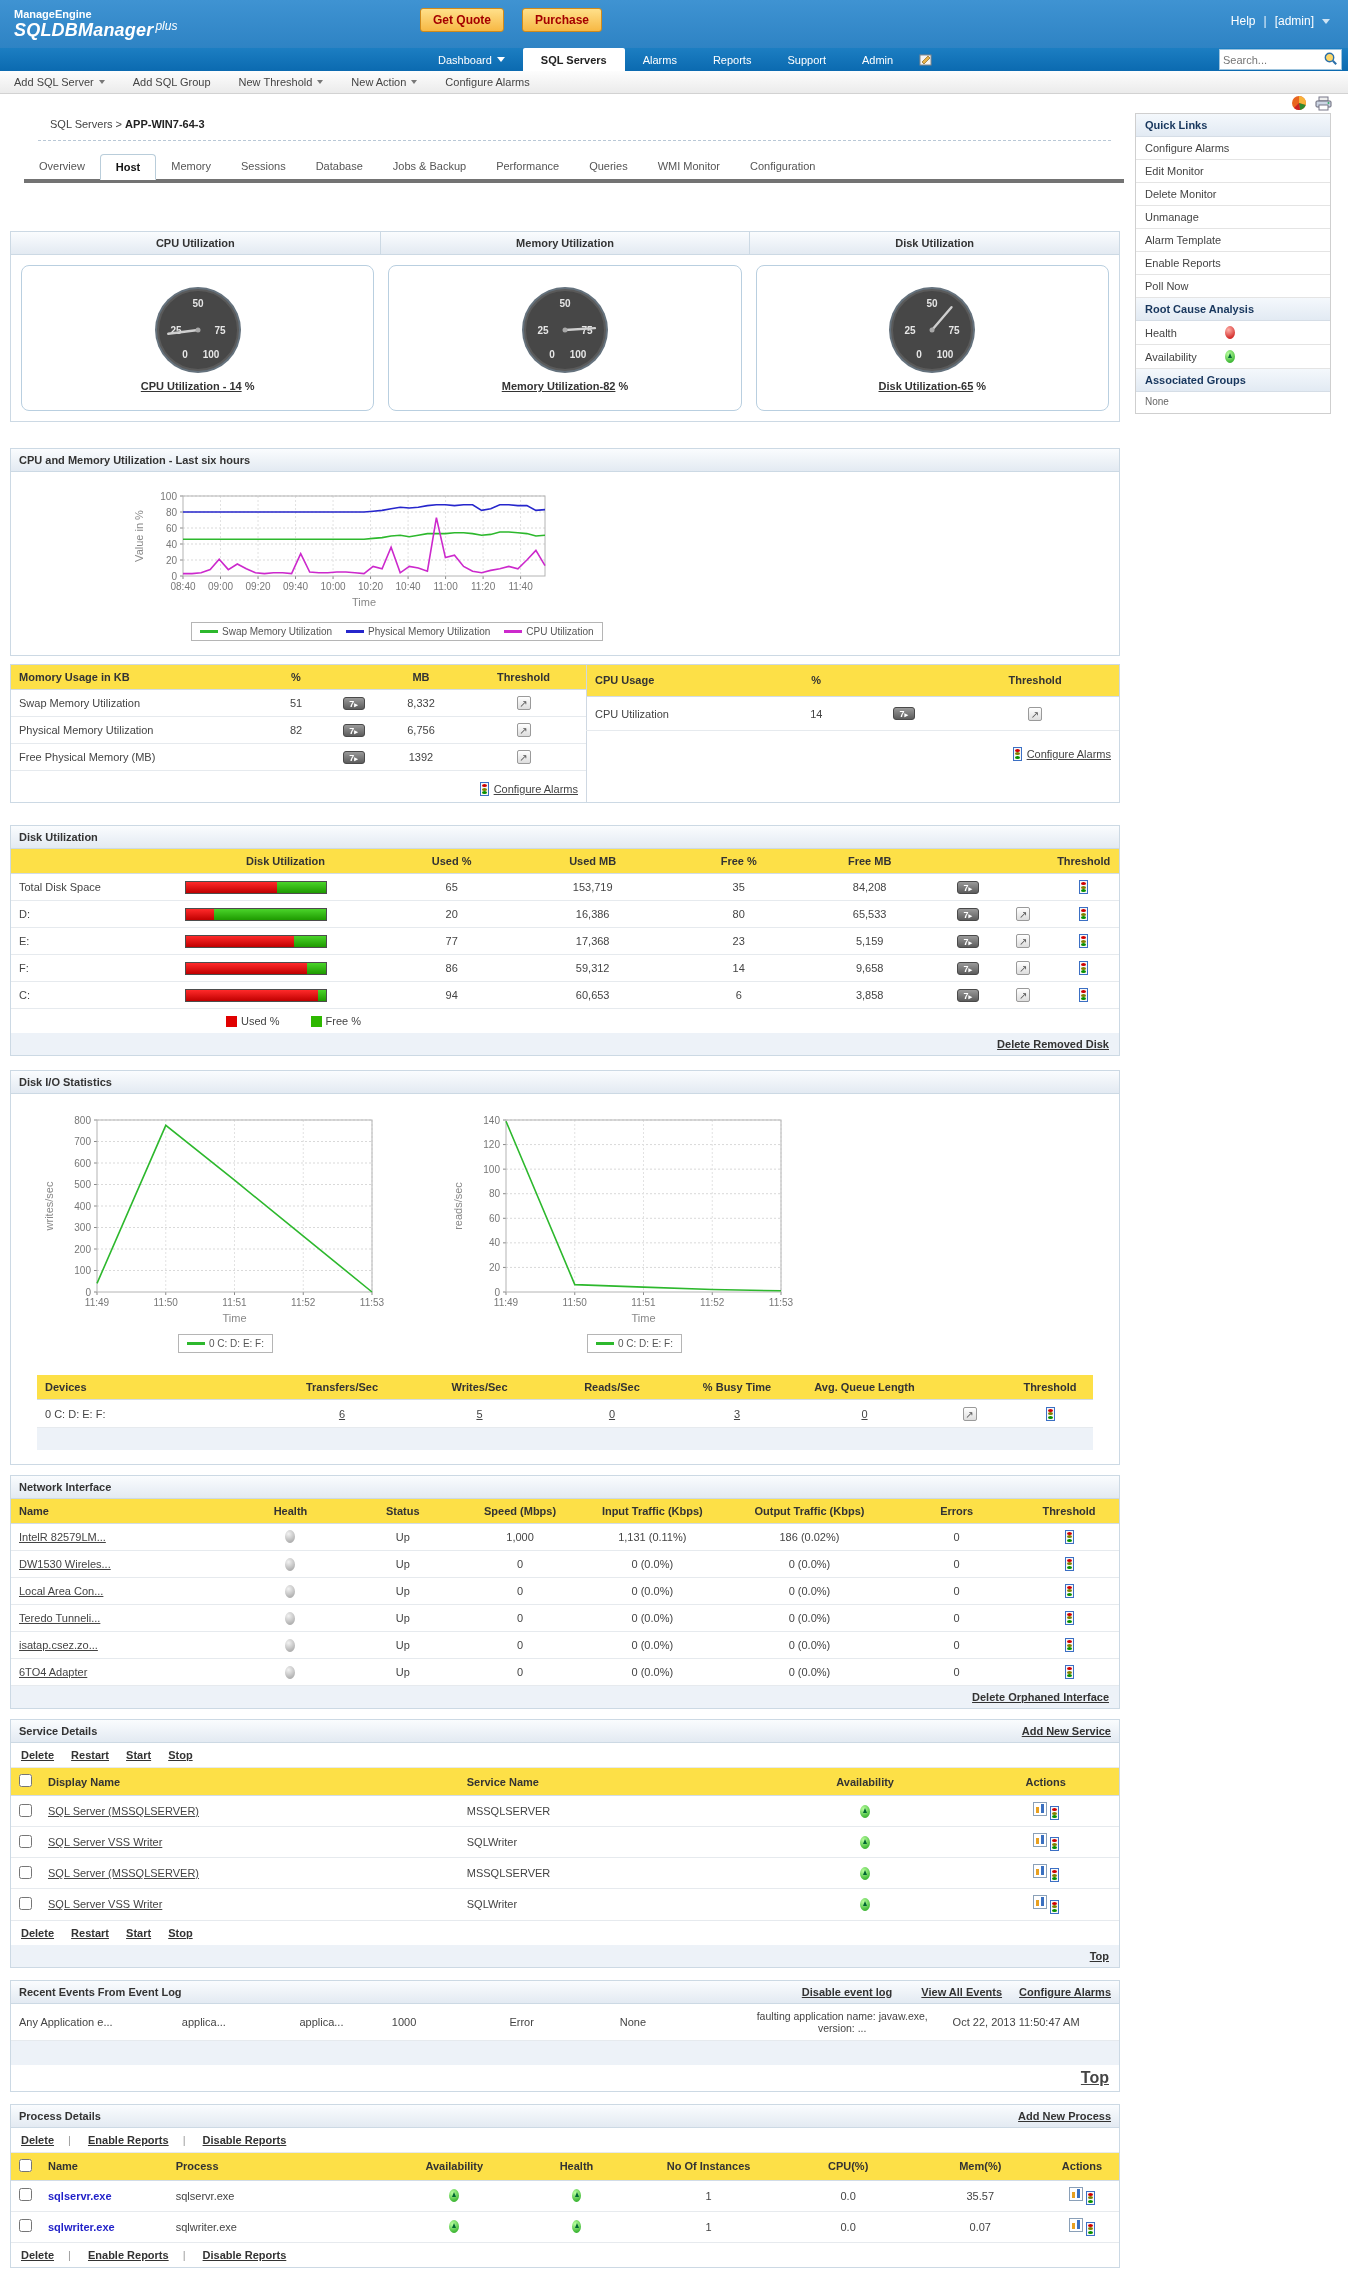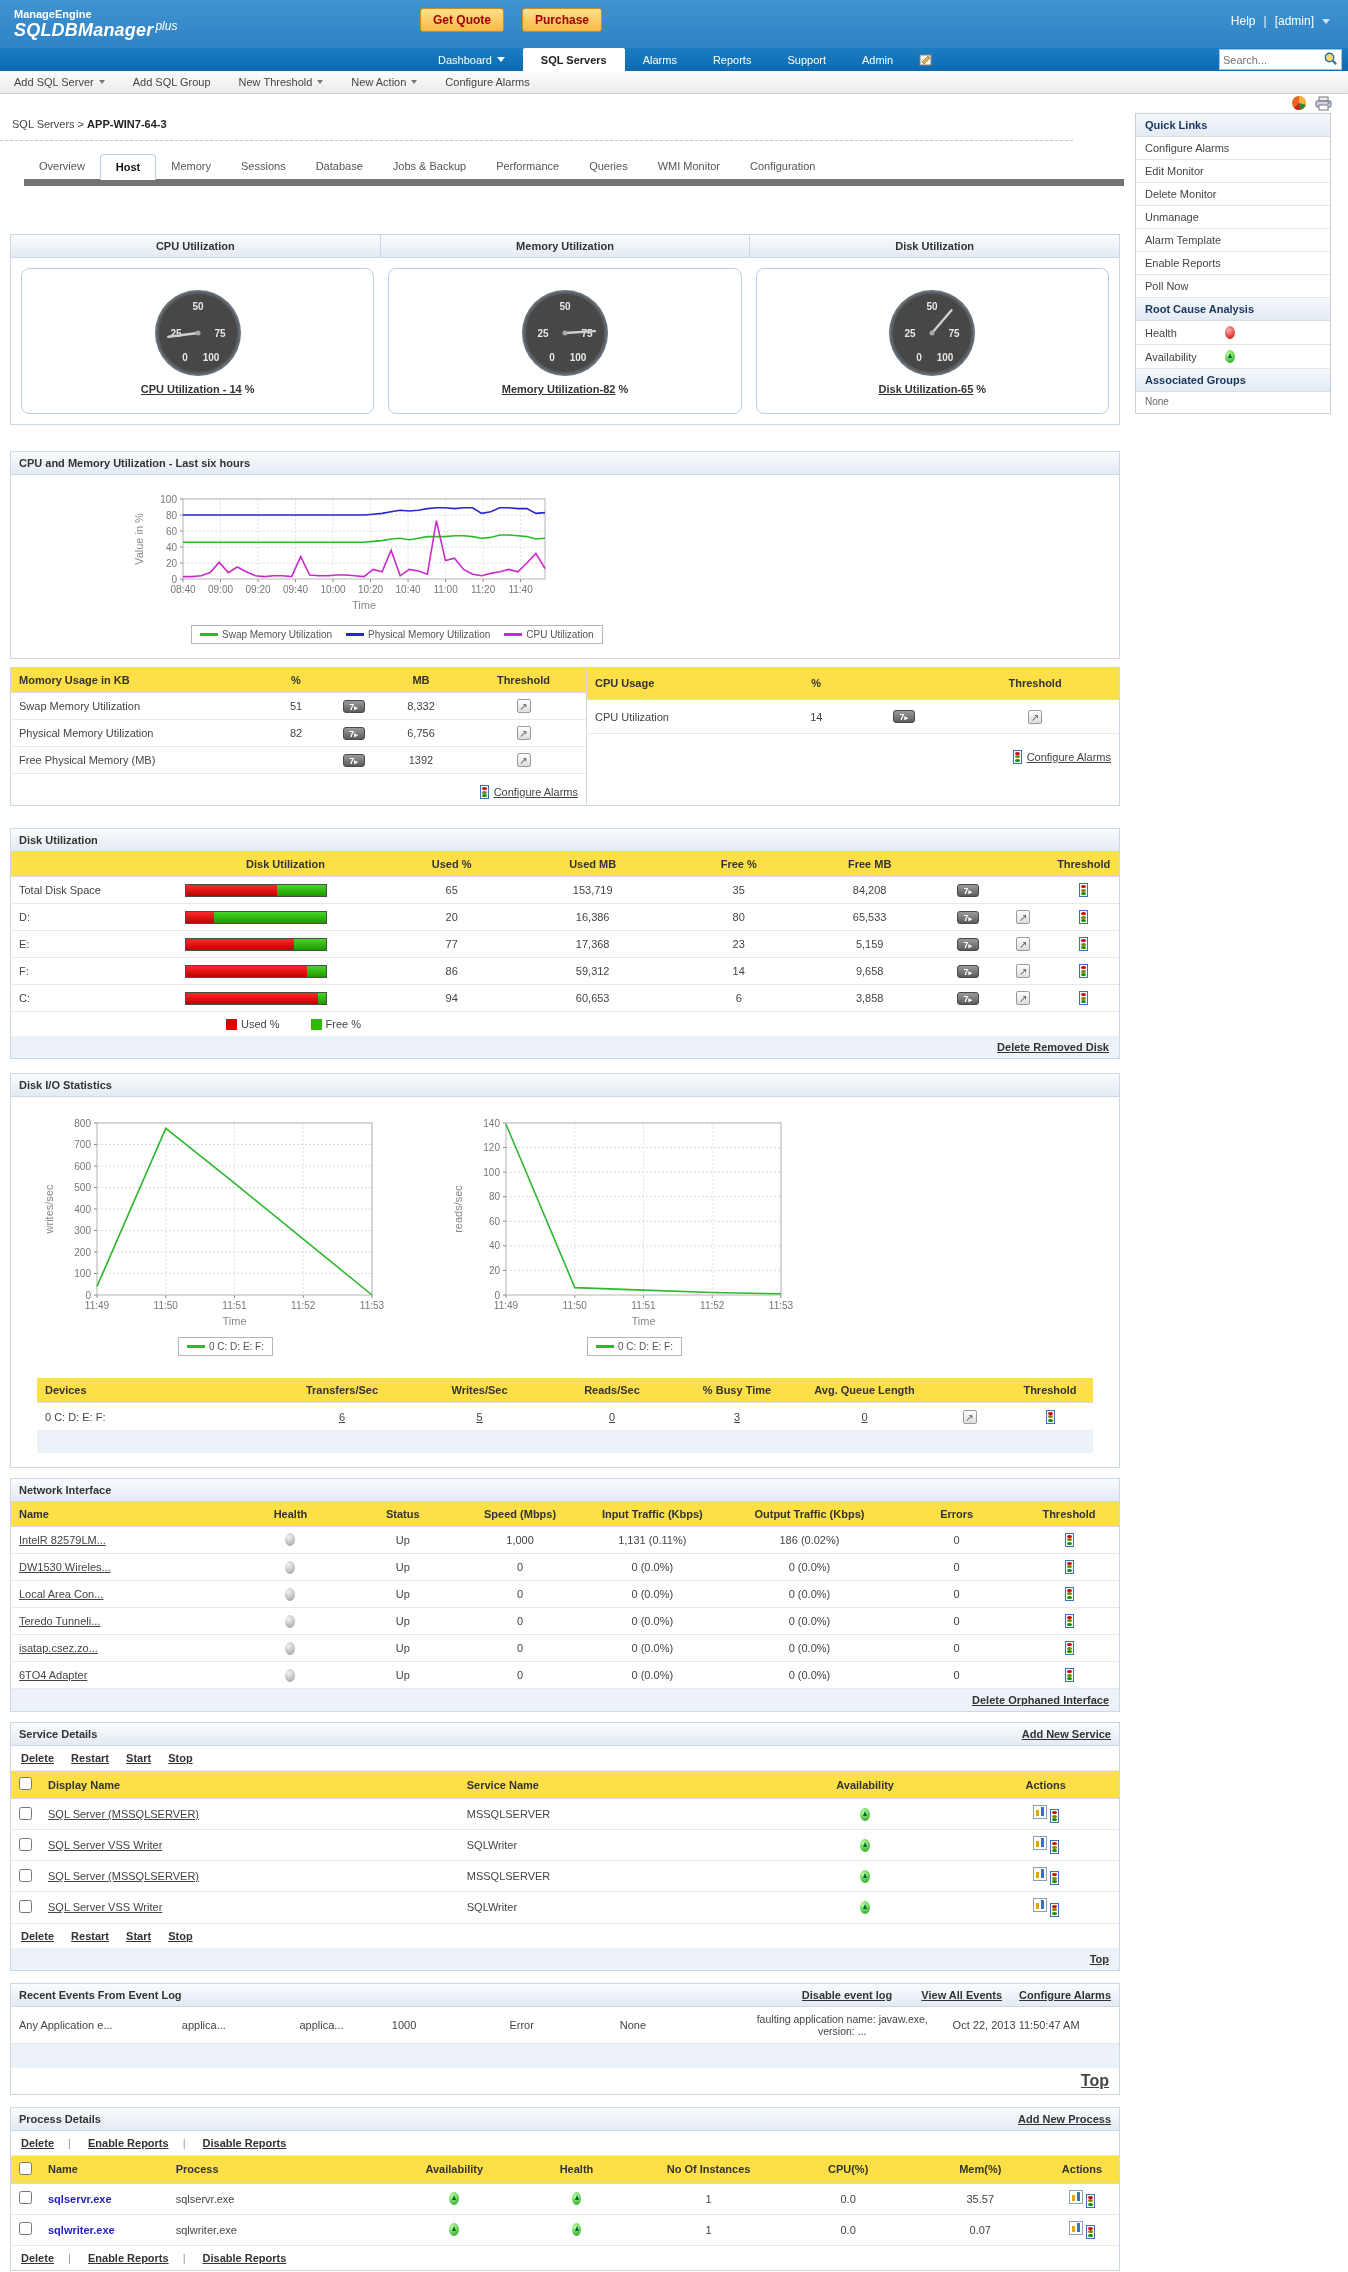--- a/index.html
+++ b/index.html
@@ -27,25 +27,25 @@
   .pencil-icon { width:14px; height:13px; display:inline-block; margin:5px 0 0 8px; }
   .search-wrap { position:absolute; right:6px; top:1px; background:#fff; border:1px solid #9dc3dd; display:flex; padding:1px 3px;margin-left:30px; }
   .search-wrap input { border:0; outline:none; font-size:11px; width:100px; color:#555; font-family:"Liberation Sans",sans-serif; }
 
   .sub-band { height:23px; background:linear-gradient(#fdfdfd,#ebebeb); border-bottom:1px solid #d2d2d2; display:flex; align-items:center; font-size:11px; color:#444; }
   .sub-item { padding:0 14px; display:flex; align-items:center; gap:5px; cursor:pointer; }
   .sub-caret { width:0;height:0;border-left:3px solid transparent;border-right:3px solid transparent;border-top:4px solid #777; display:inline-block; }
 
   .icon-row { height:22px; display:flex; justify-content:flex-end; align-items:center; gap:8px; padding-right:16px; }
 
-  .breadcrumb-row { padding:2px 0 10px 12px; font-size:11px; color:#555; border-bottom:1px dashed #b9c8d6; width:1073px; }
+  .breadcrumb-row { padding:2px 0 10px 12px; font-size:11px; color:#555; border-bottom:1px dashed #b9c8d6; width:1073px;margin-left:38px; }
   .breadcrumb-row b { color:#222; }
 
   
-  .tabs { display:flex; margin:12px 0 16px 24px; border-bottom:7px solid #737373; width:1100px; font-size:11px; }
+  .tabs { display:flex; margin:12px 0 16px 24px; border-bottom:4px solid #737373; width:1100px; font-size:11px; }
   .tab { padding:6px 15px; color:#555; cursor:pointer; position:relative; top:1px; }
   .tab.active { background:#fff; border:1px solid #b9cdda; border-bottom:1px solid #fff; border-radius:4px 4px 0 0; font-weight:bold; color:#111; }
 
   
   .main-col { margin-left:10px; width:1110px; }
   .panel { border:1px solid #ccd9e4; margin-top:14px; background:#fff; }
   .panel-header { background:linear-gradient(#fafcfe,#e3eaf2); border-bottom:1px solid #ccd9e4; font-size:11px; font-weight:bold; color:#333; padding:5px 8px; display:flex; justify-content:space-between; align-items:center; }
   .panel-header a { font-weight:bold; color:#333; }
 
   

